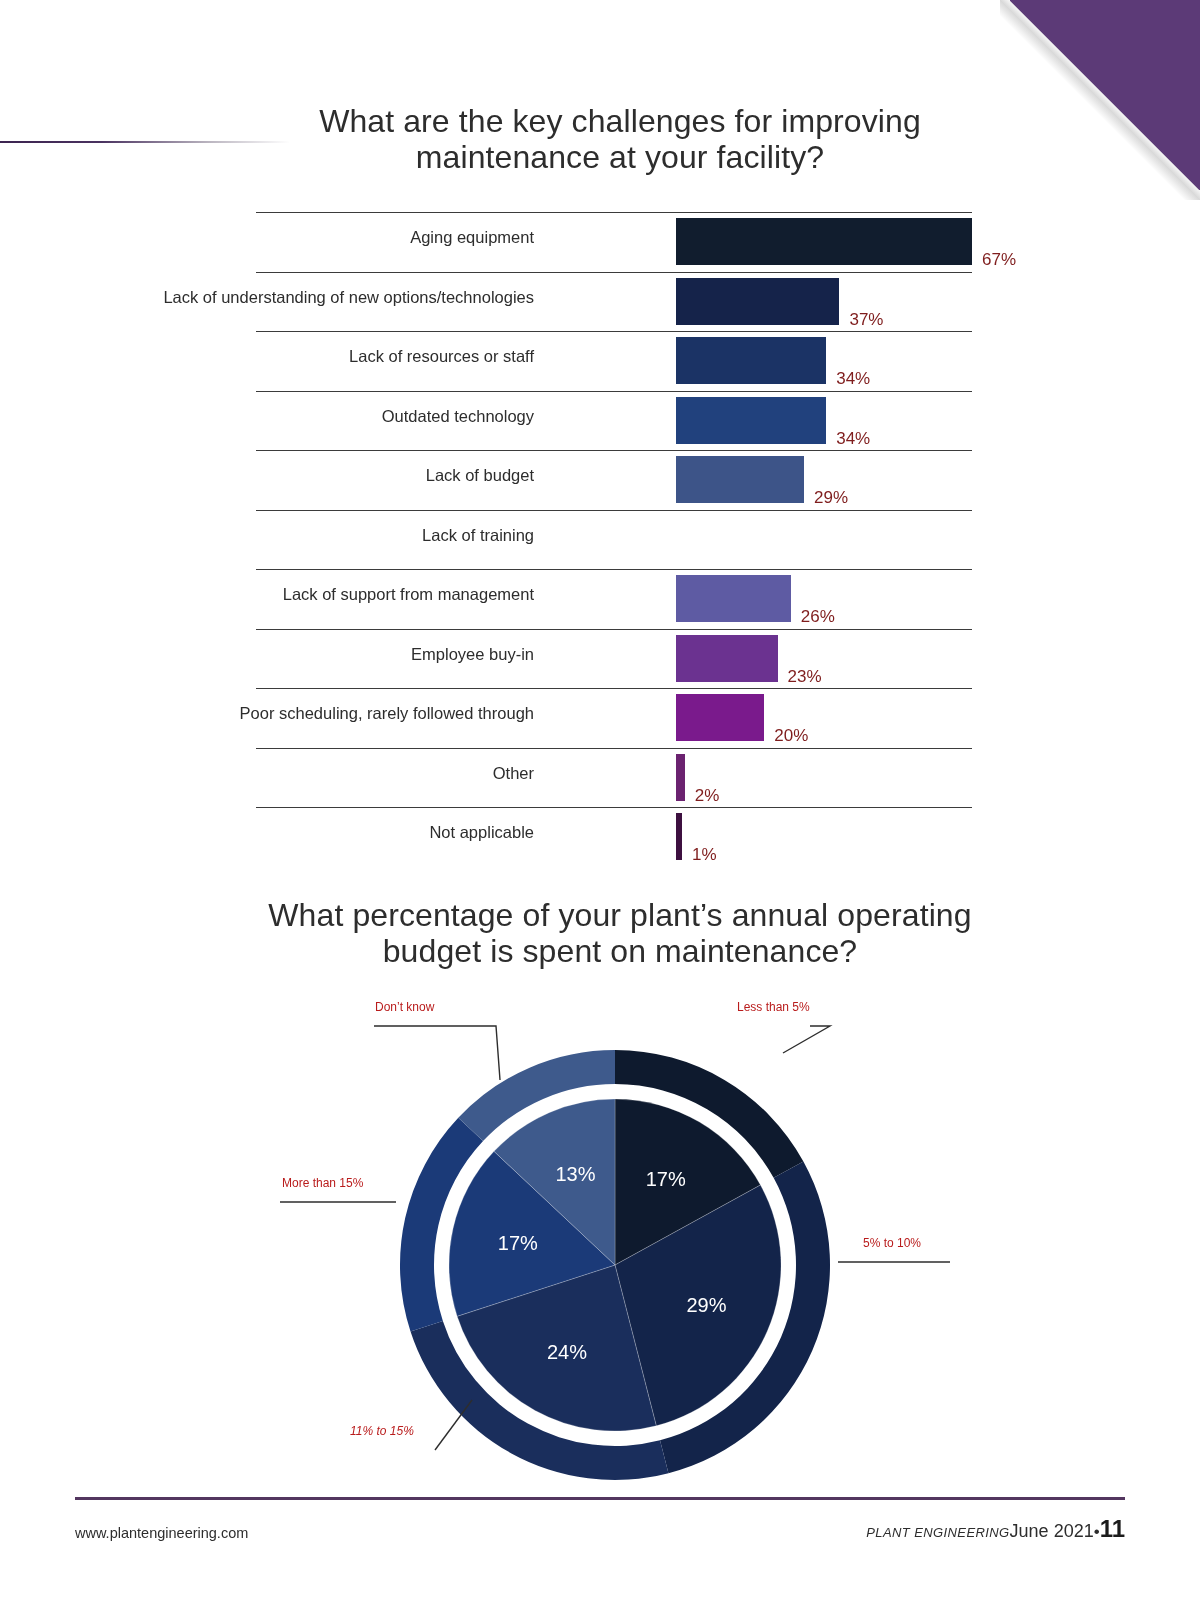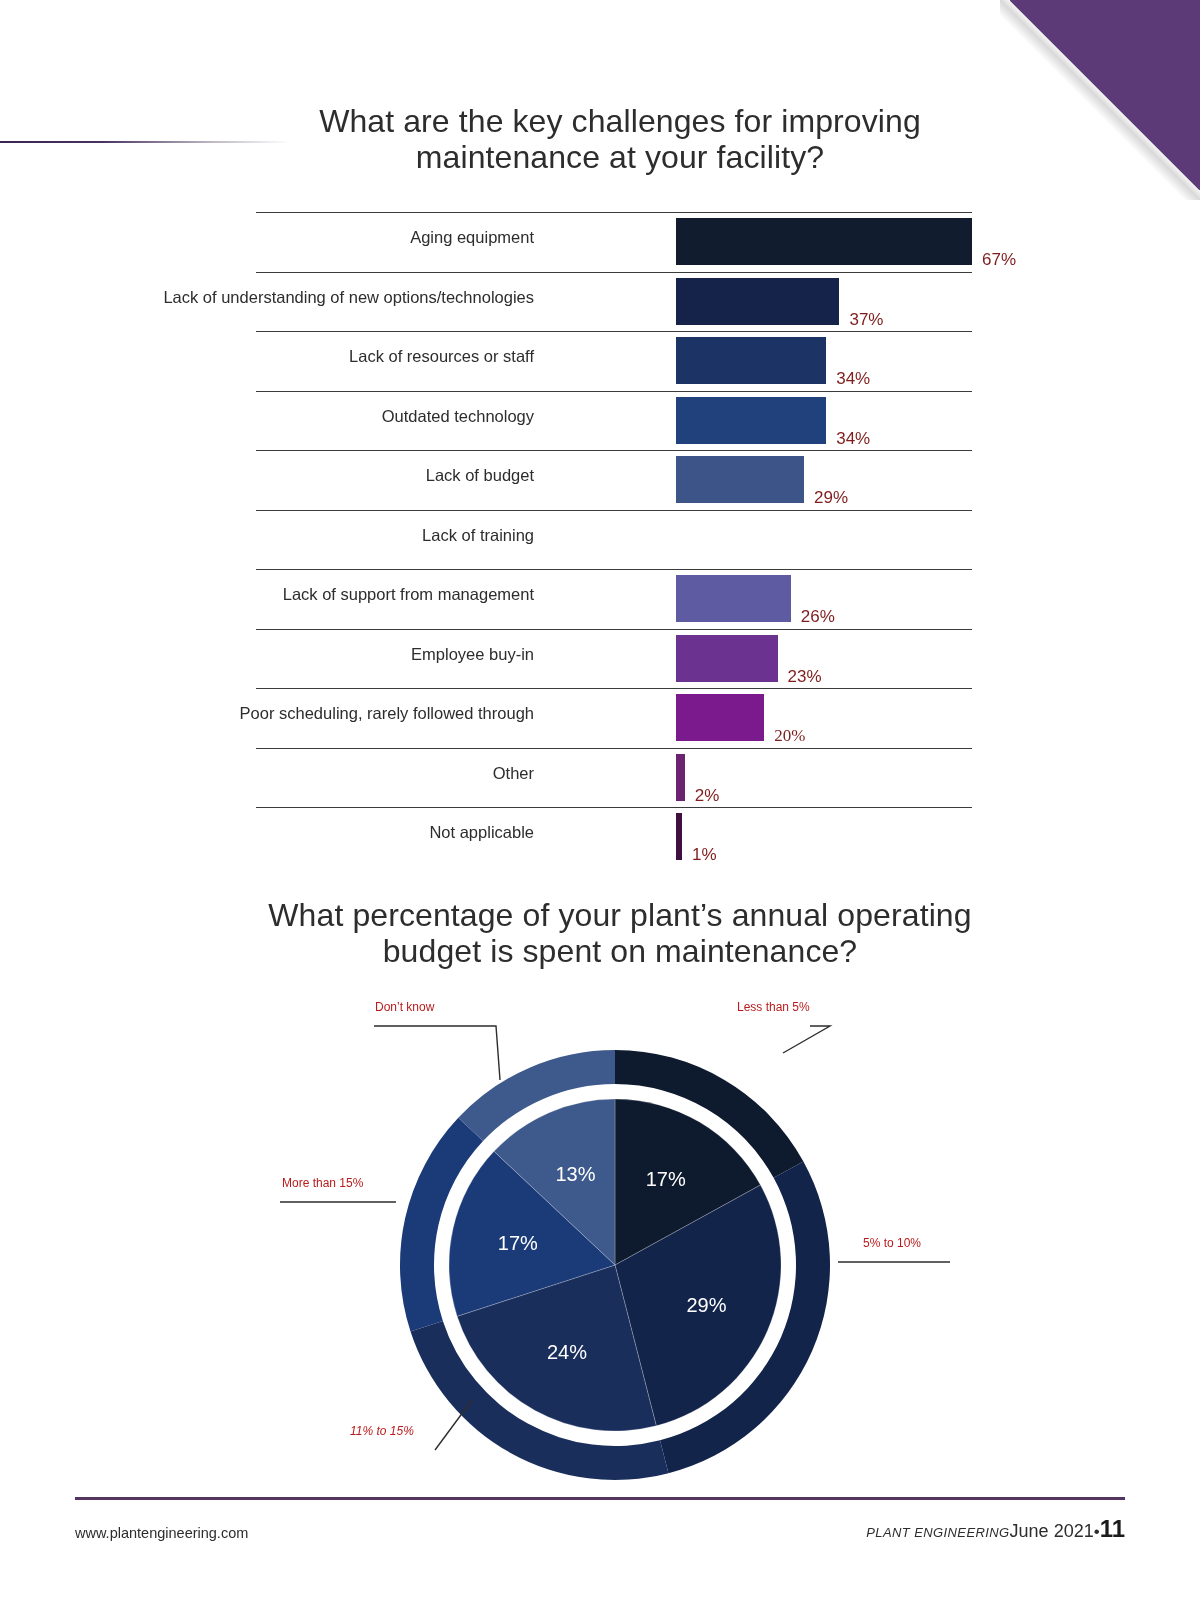--- a/index.html
+++ b/index.html
@@ -234,21 +234,21 @@
       <div class="bar-label">Employee buy-in</div>
       <div class="bar-track">
         <div class="bar-fill" style="width: 101.612px; background: rgb(107, 50, 144);"></div>
         <div class="bar-value" style="left: 111.612px;">23%</div>
       </div>
     </div>
     <div class="bar-row">
       <div class="bar-label">Poor scheduling, rarely followed through</div>
       <div class="bar-track">
         <div class="bar-fill" style="width: 88.3582px; background: rgb(122, 26, 140);"></div>
-        <div class="bar-value" style="left: 98.3582px; font-family: Liberation Serif, serif;">20%</div>
+        <div class="bar-value" style="left: 98.3582px;">20%</div>
       </div>
     </div>
     <div class="bar-row">
       <div class="bar-label">Other</div>
       <div class="bar-track">
         <div class="bar-fill" style="width: 8.83582px; background: rgb(107, 34, 112);"></div>
         <div class="bar-value" style="left: 18.8358px;">2%</div>
       </div>
     </div>
     <div class="bar-row">

